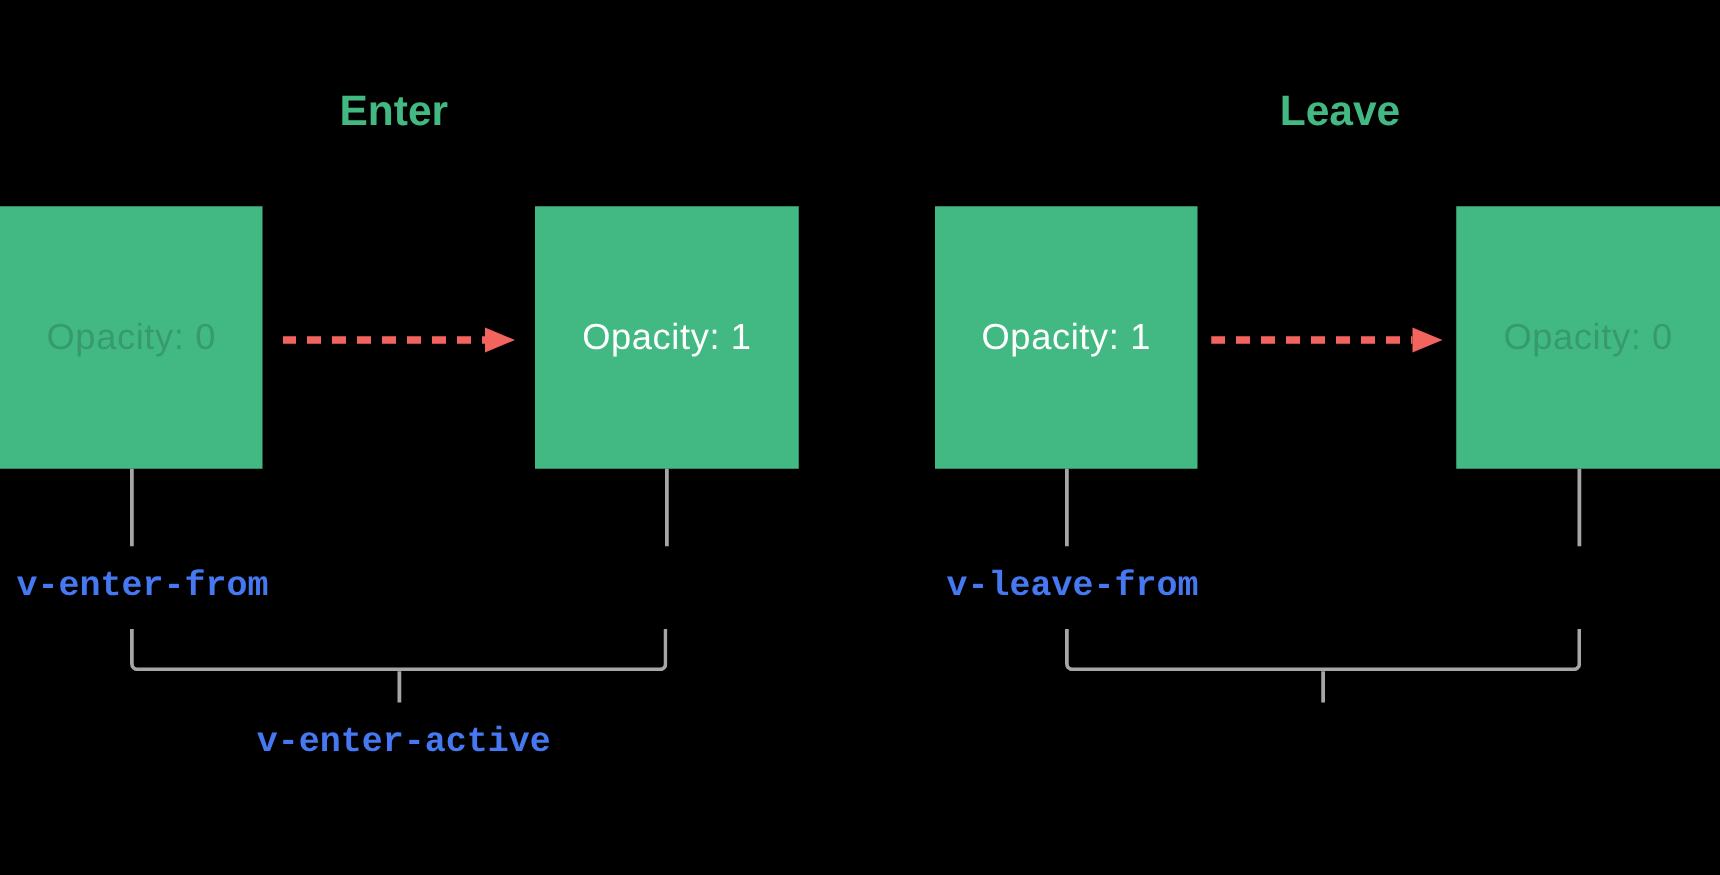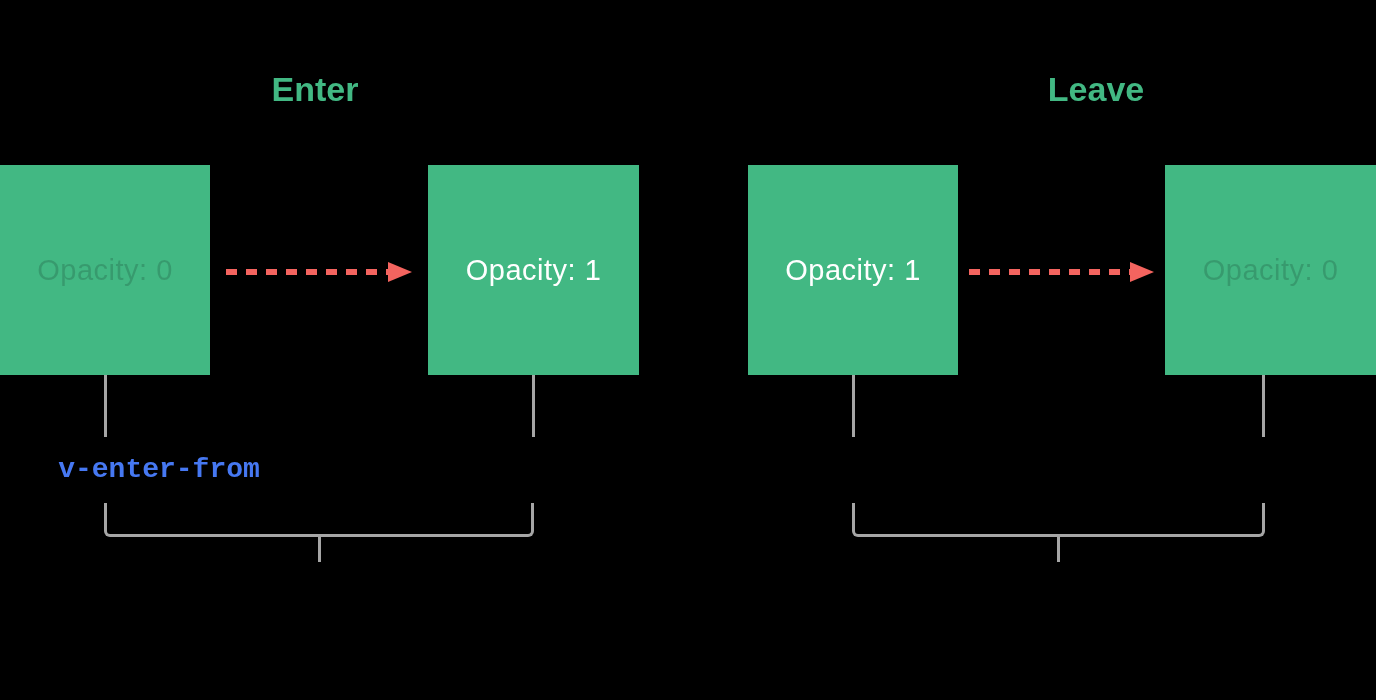--- a/index.html
+++ b/index.html
@@ -63,21 +63,20 @@
   .bracket-stem { top: 537px; height: 25px; }
   .cls-label {
     position: absolute;
     transform: translateX(-50%);
     font-family: "Liberation Mono", "DejaVu Sans Mono", monospace;
     font-size: 28px;
     font-weight: 700;
     line-height: 28px;
     color: var(--blue, #4678f2);
     white-space: nowrap;
-    margin-left: 45px;
   }
   .row-from-to { top: 456px; }
   .row-active  { top: 581px; }
   .bracket {
     position: absolute;
     top: 503px;
     height: 34px;
     border-left: 3px solid var(--line, #a6a6a6);
     border-right: 3px solid var(--line, #a6a6a6);
     border-bottom: 3px solid var(--line, #a6a6a6);
@@ -104,35 +103,37 @@
   </div>
 
   <div class="stem box-stem" style="left:104px"></div>
   <div class="stem box-stem" style="left:532px"></div>
 
   <div class="cls-label row-from-to" style="left:114px">v-enter-from</div>
 
   <div class="bracket" style="left:104px; width:430px"></div>
   <div class="stem bracket-stem" style="left:318px"></div>
 
+  <div class="cls-label row-active" style="left:323px">v-enter-active</div>
 
-  <div class="section-title" style="left:1096px">Leave</div>
+  <div class="section-title" style="left:1072px">Leave</div>
 
   <div class="box" style="left:748px; width:210px">
     <span class="box-label lit">Opacity: 1</span>
   </div>
 
   <div class="arrow-dashes" style="left:969px; width:161px"></div>
   <div class="arrow-head" style="left:1130px"></div>
 
   <div class="box" style="left:1165px; width:211px">
     <span class="box-label faded">Opacity: 0</span>
   </div>
 
   <div class="stem box-stem" style="left:852px"></div>
   <div class="stem box-stem" style="left:1262px"></div>
 
+  <div class="cls-label row-from-to" style="left:858px">v-leave-from</div>
 
   <div class="bracket" style="left:852px; width:413px"></div>
   <div class="stem bracket-stem" style="left:1057px"></div>
 
 
 </div>
 
 </body></html>

